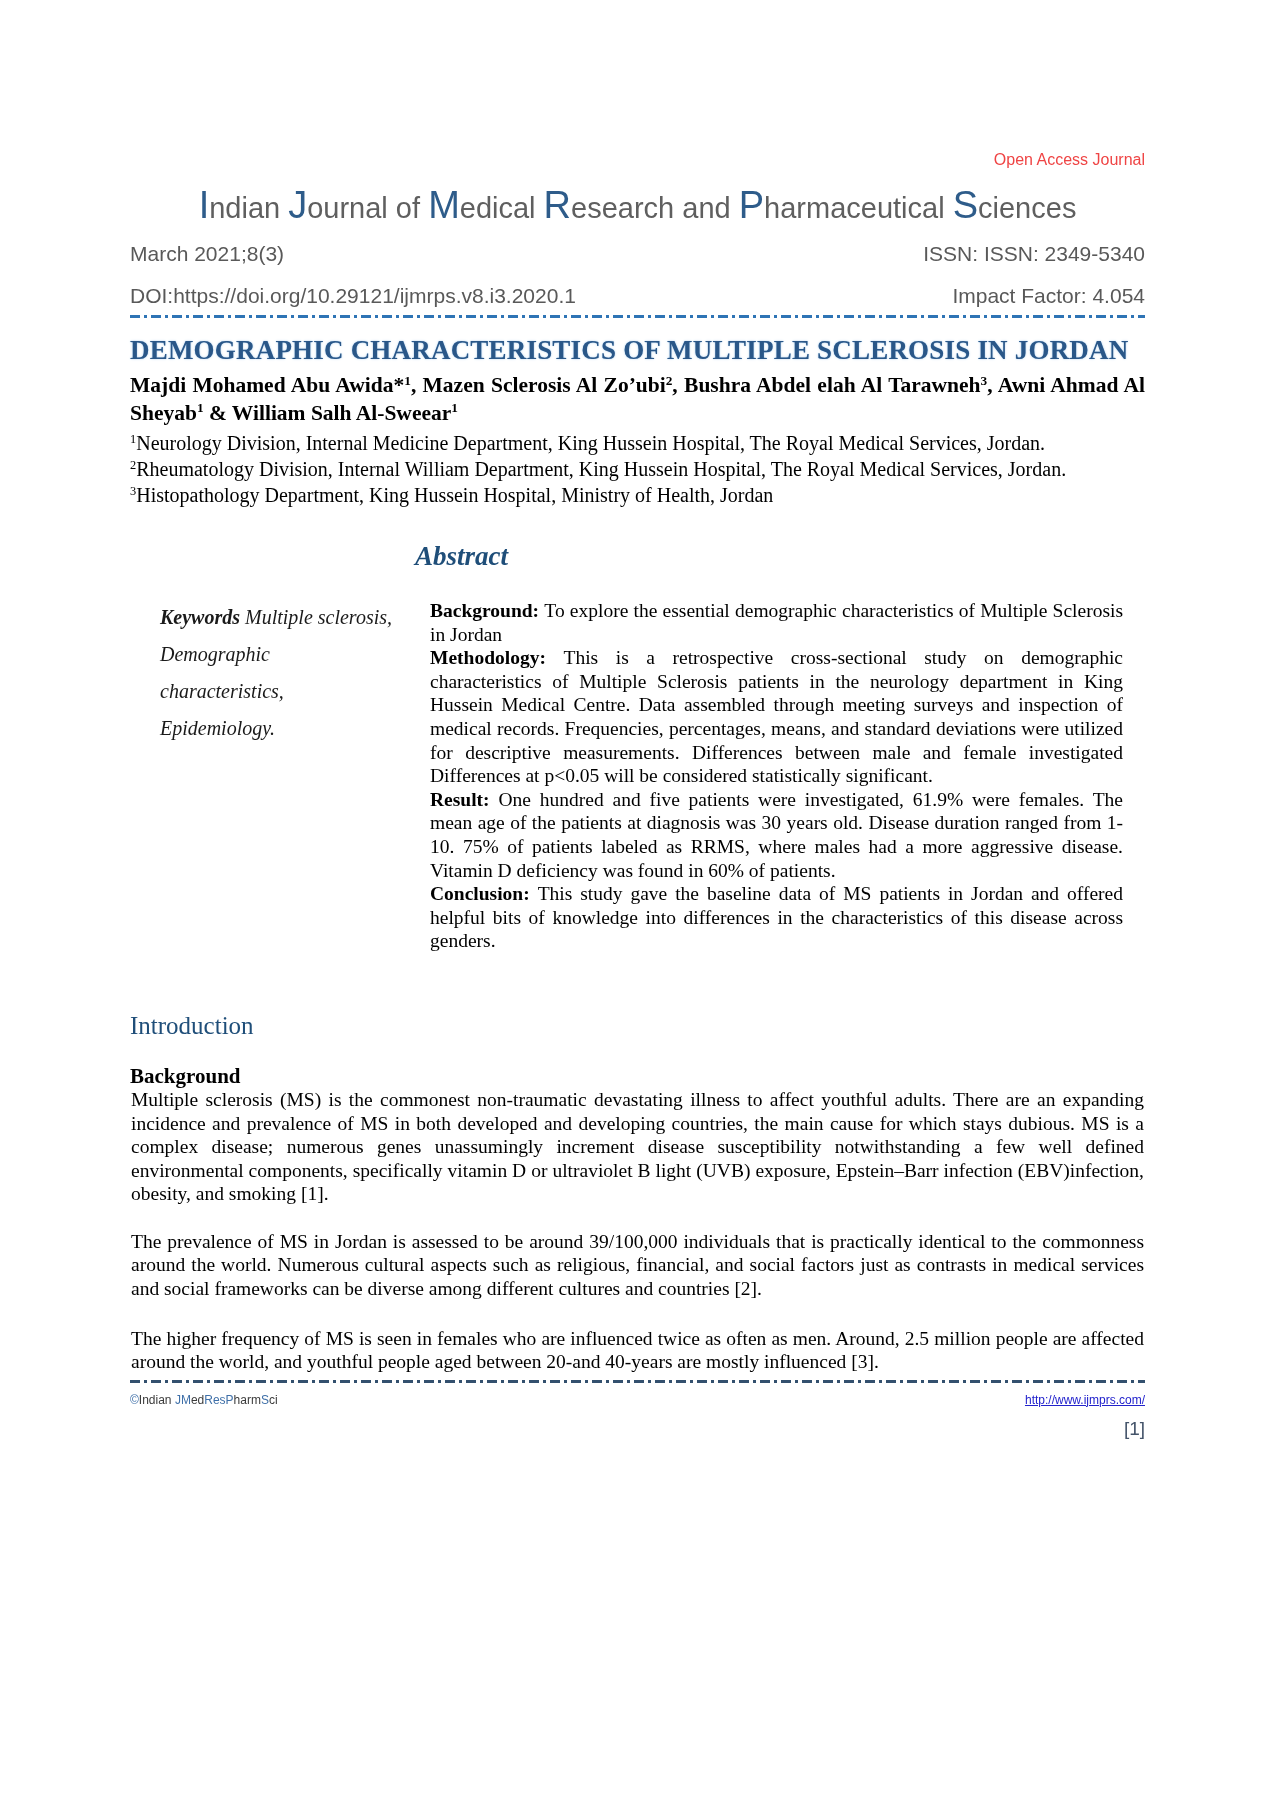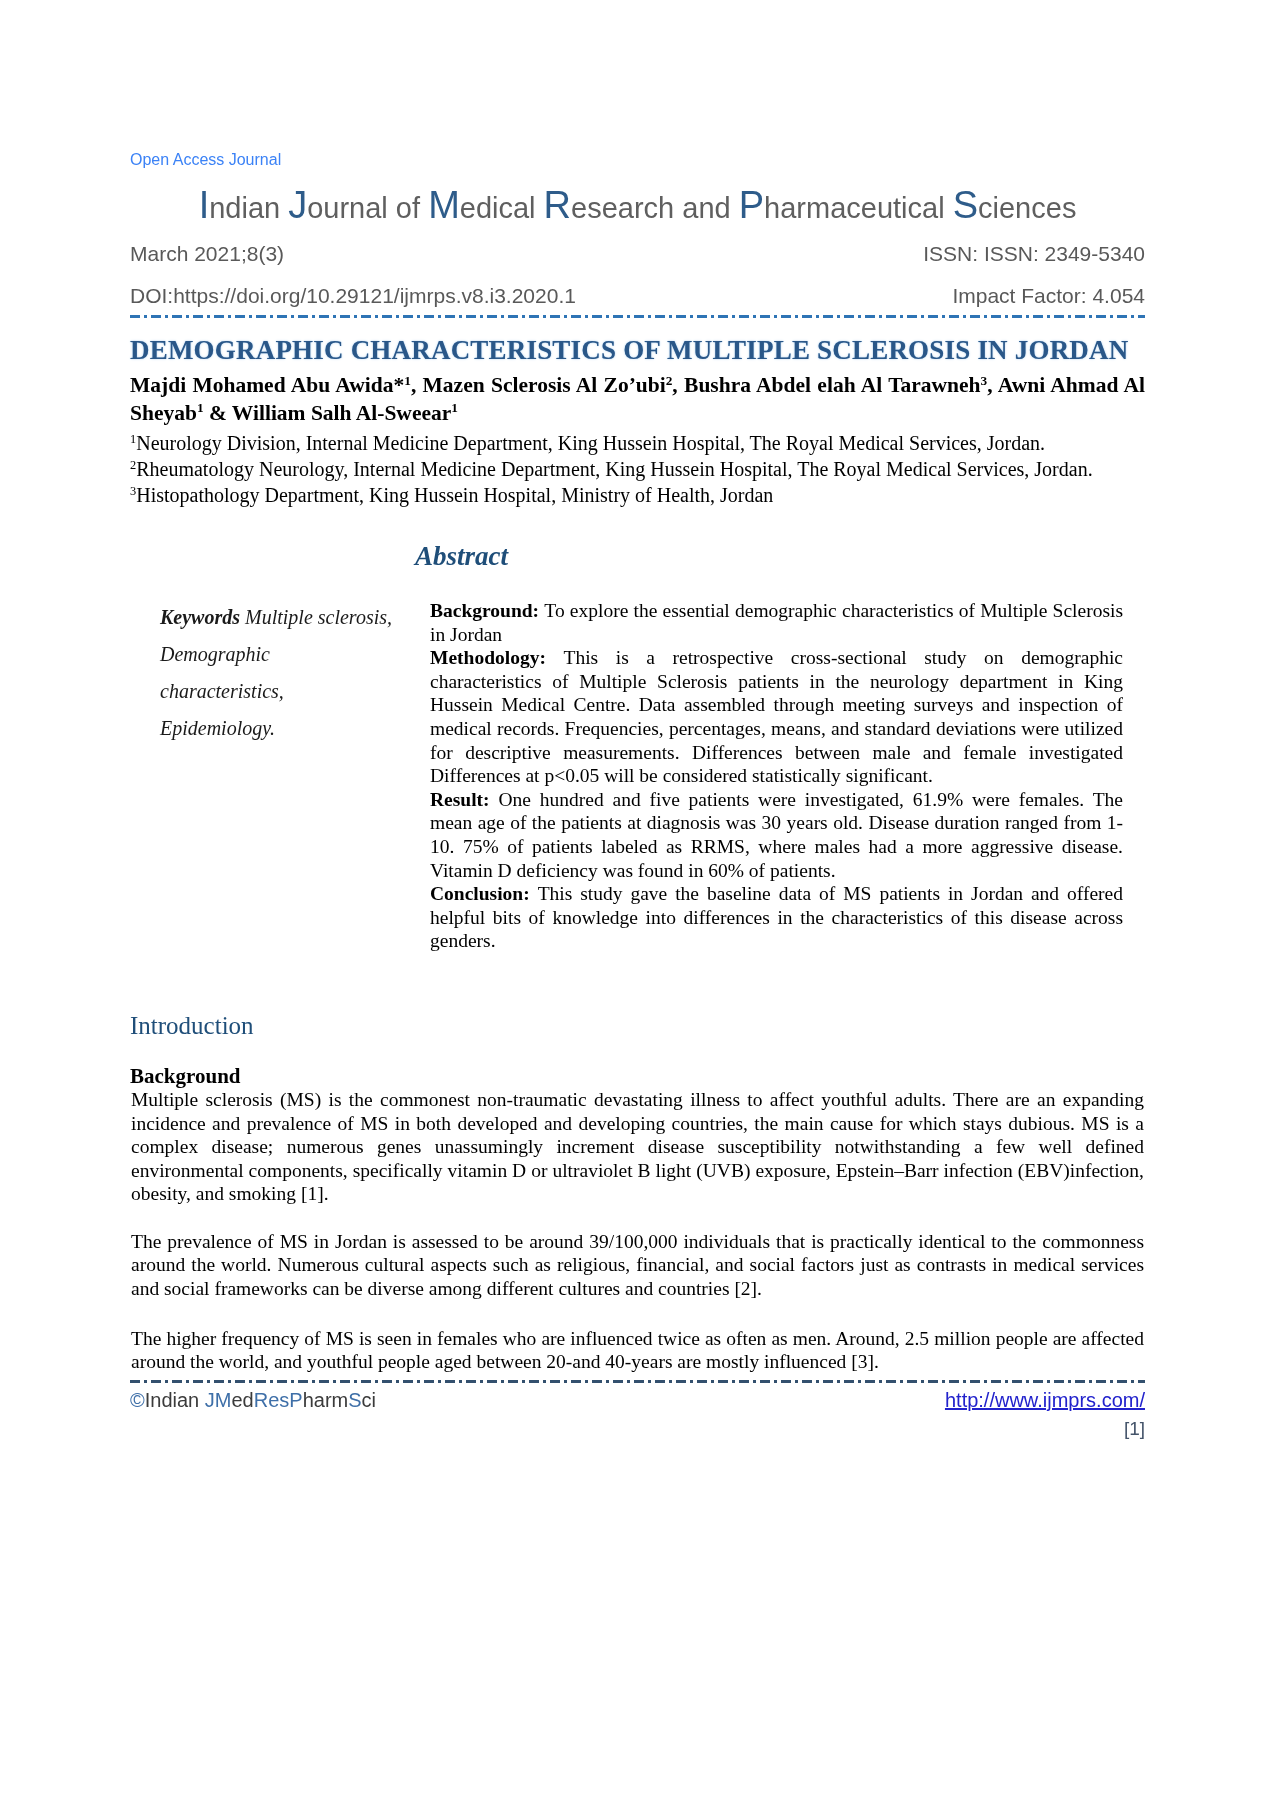--- a/index.html
+++ b/index.html
@@ -9,21 +9,21 @@
     -webkit-font-smoothing:antialiased;
   }
   .content{
     width:1015px;
     margin:0;
     padding:150px 127px 0 130px;
   }
   
   .open-access{
     font-family:"Liberation Sans","DejaVu Sans",sans-serif;
-    font-size:16px;line-height:20px;color:#3b82f6;
+    font-size:16px;line-height:20px;color:#ef4444;text-align:right;
   }
   .journal-title{
     margin-top:12px;text-align:center;
     font-family:"Liberation Sans","DejaVu Sans",sans-serif;
     font-size:29px;line-height:46px;color:#5f5f5f;white-space:nowrap;
   }
   .journal-title .cap{font-size:38px;color:#2e5c8a;}
   .meta-row{
     display:flex;justify-content:space-between;align-items:baseline;
     font-family:"Liberation Sans","DejaVu Sans",sans-serif;
@@ -77,21 +77,21 @@
   }
   .body-par{
     margin:1px;font-size:19.5px;line-height:23.6px;color:#000;text-align:justify;
   }
   .body-par.gap1{margin-top:24px;}
   .body-par.gap2{margin-top:26px;}
   
   .footer-row{
     display:flex;justify-content:space-between;align-items:baseline;margin-top:4px;
     font-family:"Liberation Sans","DejaVu Sans",sans-serif;
-    font-size:20px;line-height:26px;color:#3b3b3b;gap:36px;
+    font-size:12px;line-height:26px;color:#3b3b3b;gap:36px;
   }
   .brand .blue{color:#3e6fa8;}
   .footer-link{color:#2222cc;text-decoration:underline;}
   .page-number{
     margin-top:4px;text-align:right;
     font-family:"Liberation Sans","DejaVu Sans",sans-serif;
     font-size:19px;line-height:24px;color:#44546a;
   }
   
   .sup{font-size:0.62em;position:relative;top:-0.55em;line-height:0;}
@@ -115,21 +115,21 @@
   </div>
 
   <div class="rule rule-header"></div>
 
   <h1 class="article-title">DEMOGRAPHIC CHARACTERISTICS OF MULTIPLE SCLEROSIS IN JORDAN</h1>
 
   <p class="authors"><span>Majdi Mohamed Abu Awida*</span><span class="sup">1</span><span>, Mazen Sclerosis Al Zo’ubi</span><span class="sup">2</span><span>, Bushra Abdel elah Al Tarawneh</span><span class="sup">3</span><span>, Awni Ahmad Al Sheyab</span><span class="sup">1</span><span> &amp; William Salh Al-Sweear</span><span class="sup">1</span></p>
 
   <div class="affiliations">
     <p class="affiliation"><span class="sup">1</span><span>Neurology Division, Internal Medicine Department, King Hussein Hospital, The Royal Medical Services, Jordan.</span></p>
-    <p class="affiliation"><span class="sup">2</span><span>Rheumatology Neurology, Internal Medicine Department, King Hussein Hospital, The Royal Medical Services, Jordan.</span></p>
+    <p class="affiliation"><span class="sup">2</span><span>Rheumatology Division, Internal William Department, King Hussein Hospital, The Royal Medical Services, Jordan.</span></p>
     <p class="affiliation"><span class="sup">3</span><span>Histopathology Department, King Hussein Hospital, Ministry of Health, Jordan</span></p>
   </div>
 
   <div class="abstract-heading">Abstract</div>
 
   <div class="abstract-wrap">
     <div class="keywords"><span class="bold">Keywords </span><span>Multiple sclerosis, Demographic characteristics, Epidemiology.</span></div>
     <div class="abstract-body">
       <p class="abs-sec"><span class="bold">Background: </span><span>To explore the essential demographic characteristics of Multiple Sclerosis in Jordan</span></p>
       <p class="abs-sec"><span class="bold">Methodology: </span><span>This is a retrospective cross-sectional study on demographic characteristics of Multiple Sclerosis patients in the neurology department in King Hussein Medical Centre. Data assembled through meeting surveys and inspection of medical records. Frequencies, percentages, means, and standard deviations were utilized for descriptive measurements. Differences between male and female investigated Differences at p&lt;0.05 will be considered statistically significant.</span></p>

